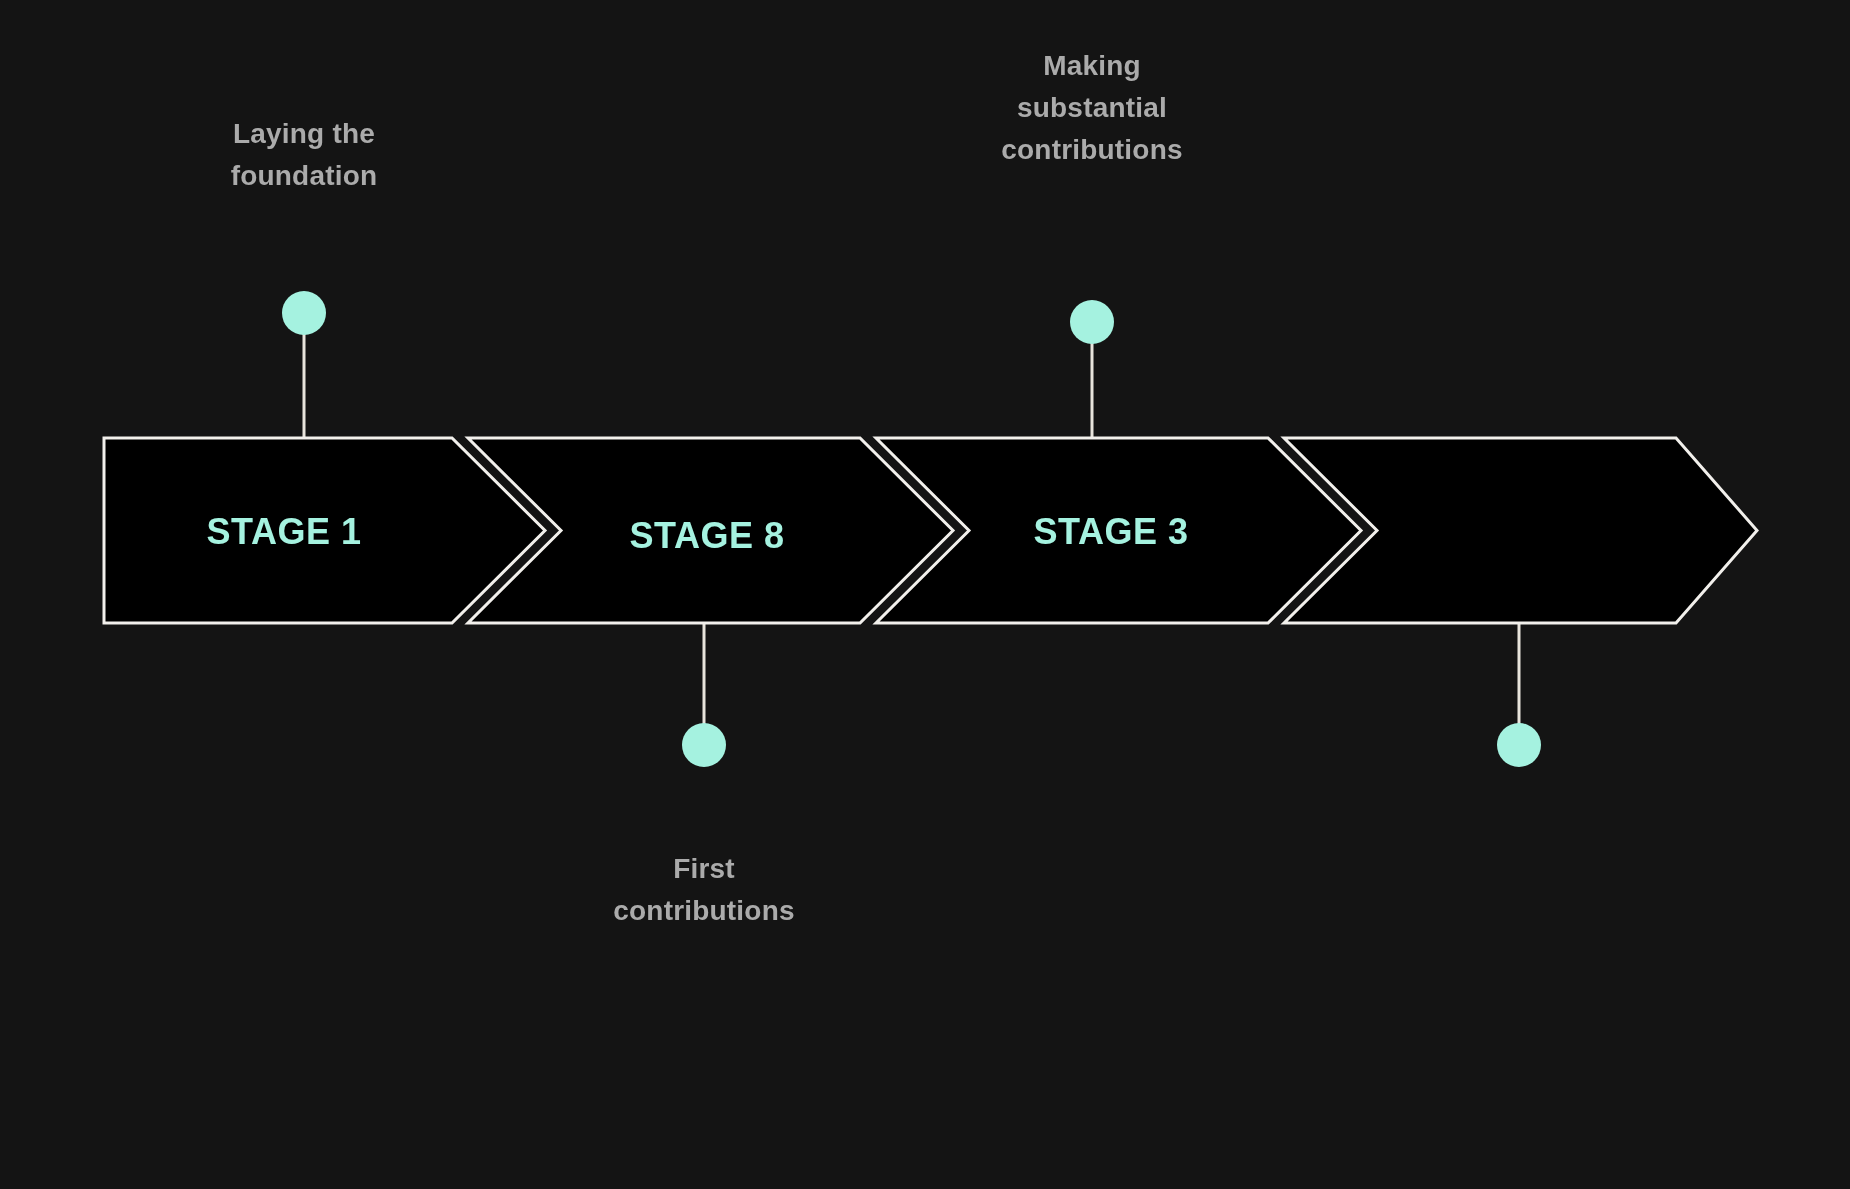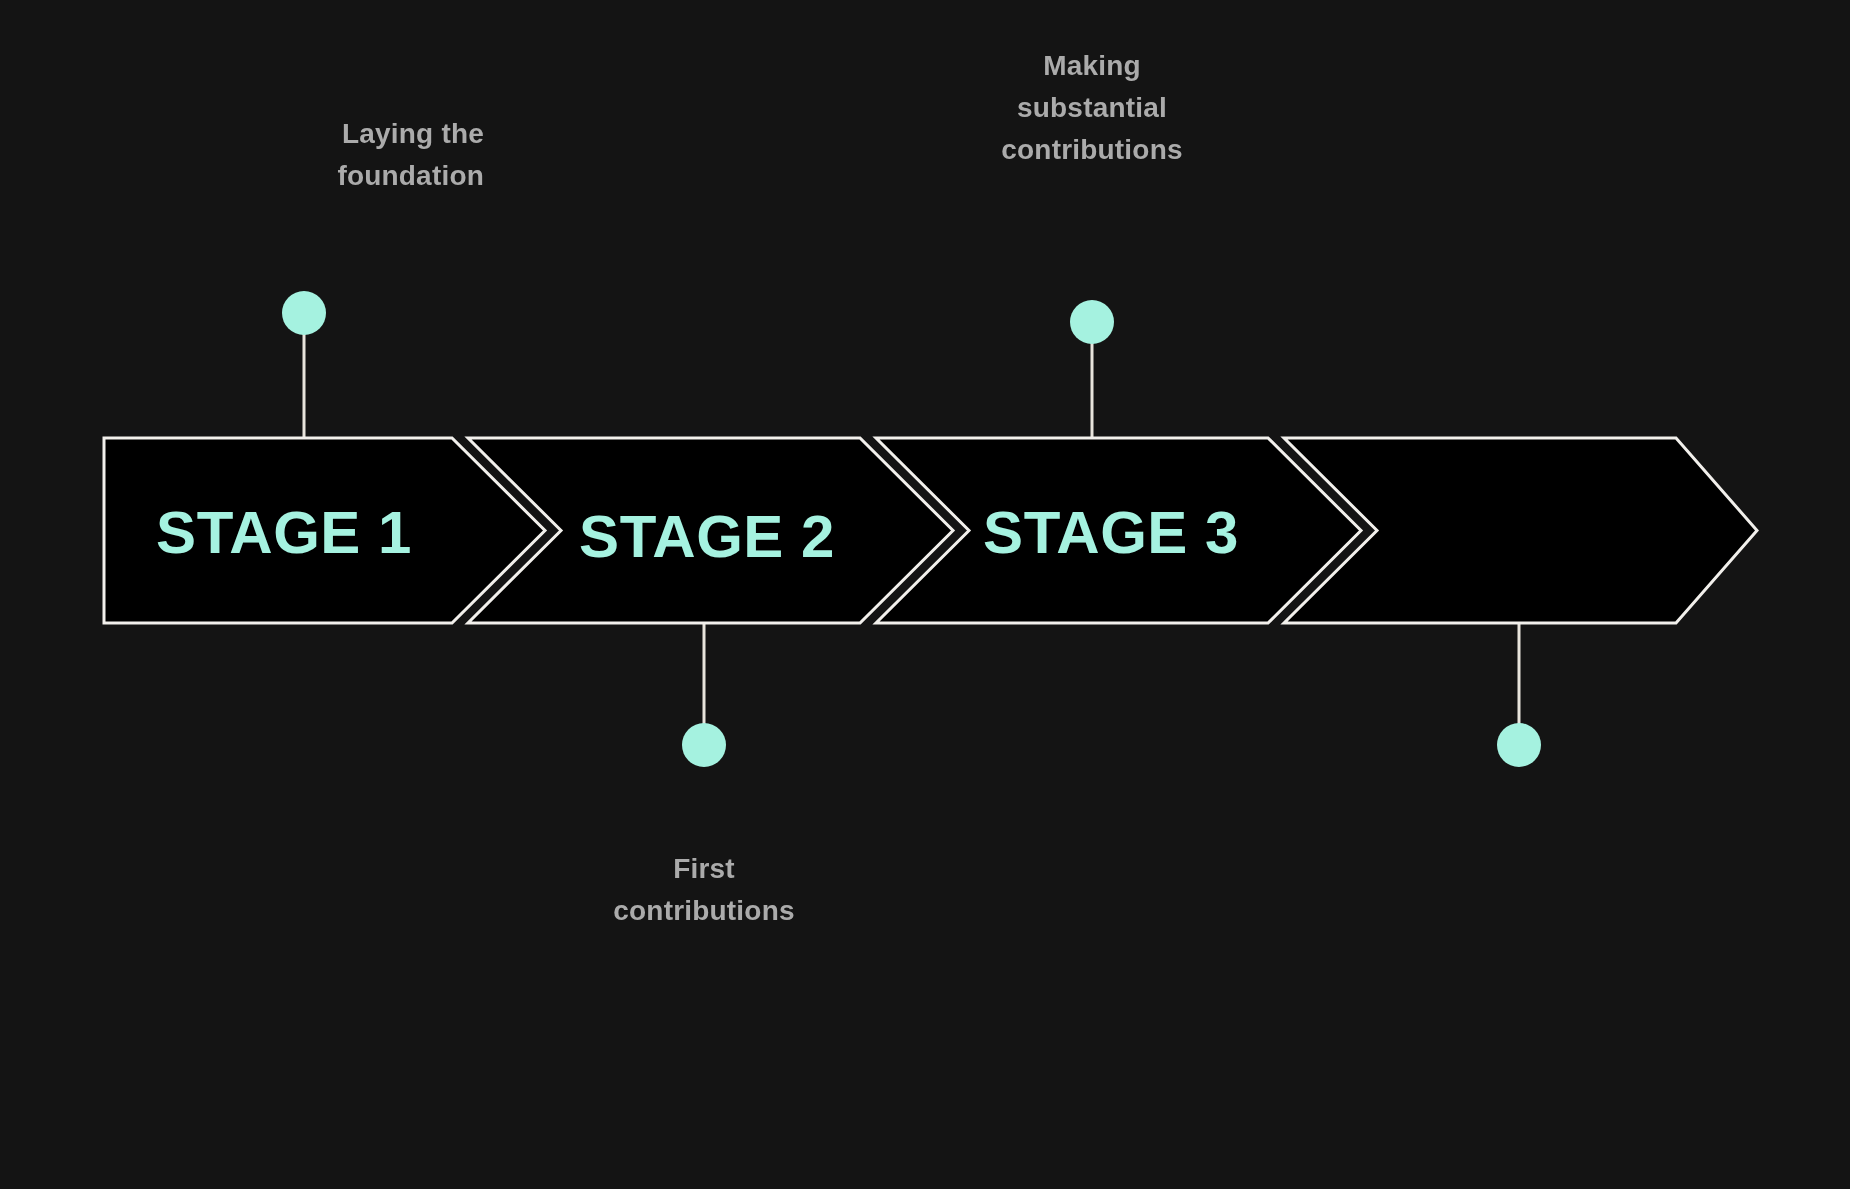--- a/index.html
+++ b/index.html
@@ -33,21 +33,21 @@
     font-size: 28px;
     font-weight: bold;
     line-height: 1.5;
     text-align: center;
     white-space: pre-line;
     letter-spacing: 0.2px;
   }
   .stage-label {
     position: absolute;
     color: #A5F2E0;
-    font-size: 60px;
+    font-size: 36px;
     font-weight: bold;
     letter-spacing: 0.5px;
     text-align: center;
     white-space: nowrap;
     transform: translate(-50%, -50%);
   }
 </style>
 </head>
 <body>
 
@@ -75,24 +75,24 @@
 
     <g>
       <circle cx="304" cy="313" r="22" fill="#A5F2E0"></circle>
       <circle cx="704" cy="745" r="22" fill="#A5F2E0"></circle>
       <circle cx="1092" cy="322" r="22" fill="#A5F2E0"></circle>
       <circle cx="1519" cy="745" r="22" fill="#A5F2E0"></circle>
     </g>
   </svg>
 
   <div class="stage-label" style="left:284px; top:532px;">STAGE 1</div>
-  <div class="stage-label" style="left:707px; top:536px;">STAGE 2</div>
+  <div class="stage-label" style="left:707px; top:536px;">STAGE 8</div>
   <div class="stage-label" style="left:1111px; top:532px;">STAGE 3</div>
 
-  <div class="callout-label" style="left:124px; top:113px; width:360px;text-align:right;">Laying the
+  <div class="callout-label" style="left:124px; top:113px; width:360px;">Laying the
 foundation</div>
 
   <div class="callout-label" style="left:524px; top:848px; width:360px;">First
 contributions</div>
 
   <div class="callout-label" style="left:912px; top:45px; width:360px;">Making
 substantial
 contributions</div>
 
 

